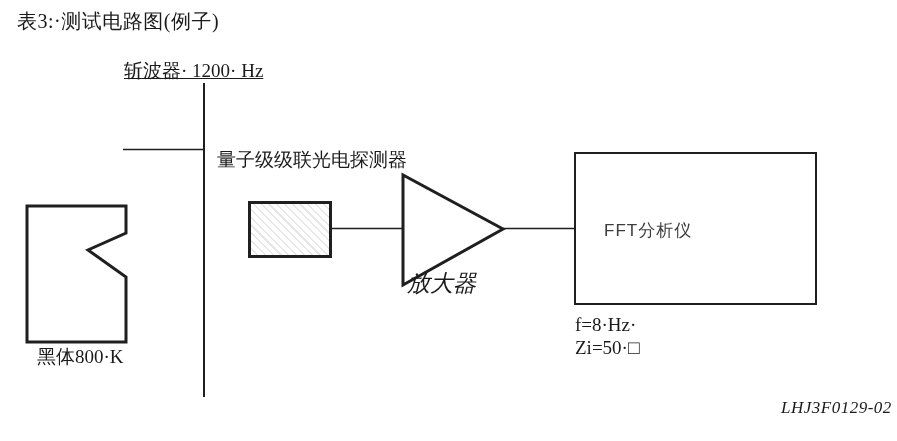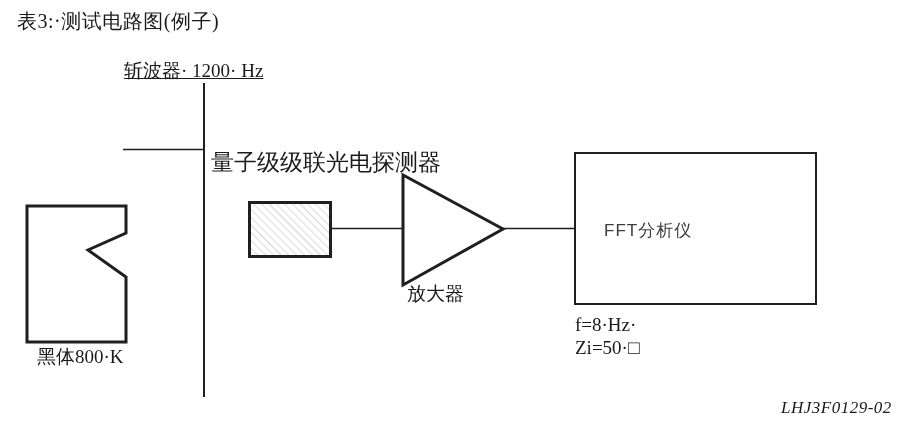--- a/index.html
+++ b/index.html
@@ -12,23 +12,23 @@
     position:relative;
     width:897px;height:441px;
     background:var(--bg);
     font-family:"Liberation Serif","DejaVu Serif",serif;
     color:#1a1a1a;
     overflow:hidden;
   }
   .abs{position:absolute;white-space:nowrap;}
   .title{left:17px;top:8px;font-size:20px;letter-spacing:0.5px;}
   .chopper-label{left:124px;top:58px;font-size:19px;text-decoration:underline;}
-  .detector-label{left:211px;top:147px;font-size:23px;}
+  .detector-label{left:217px;top:147px;font-size:19px;}
   .blackbody-label{left:29px;top:344px;font-size:19px;margin-left:8px;}
-  .amp-label{left:407px;top:281px;font-size:19px;}
+  .amp-label{left:407px;top:268px;font-size:23px;font-style:italic;}
   .fft-label{
     left:604px;top:219px;font-size:17px;
     font-family:"Liberation Sans","DejaVu Sans",sans-serif;
     color:#3d3d3d;letter-spacing:1px;
   }
   .params{left:575px;top:313px;font-size:19px;line-height:23px;}
   .params sub{font-size:13px;vertical-align:-3px;}
   .doc-number{left:781px;top:398px;font-size:17px;letter-spacing:0.5px;font-style:italic;}
 
   .diagram-svg{position:absolute;left:0;top:0;}

